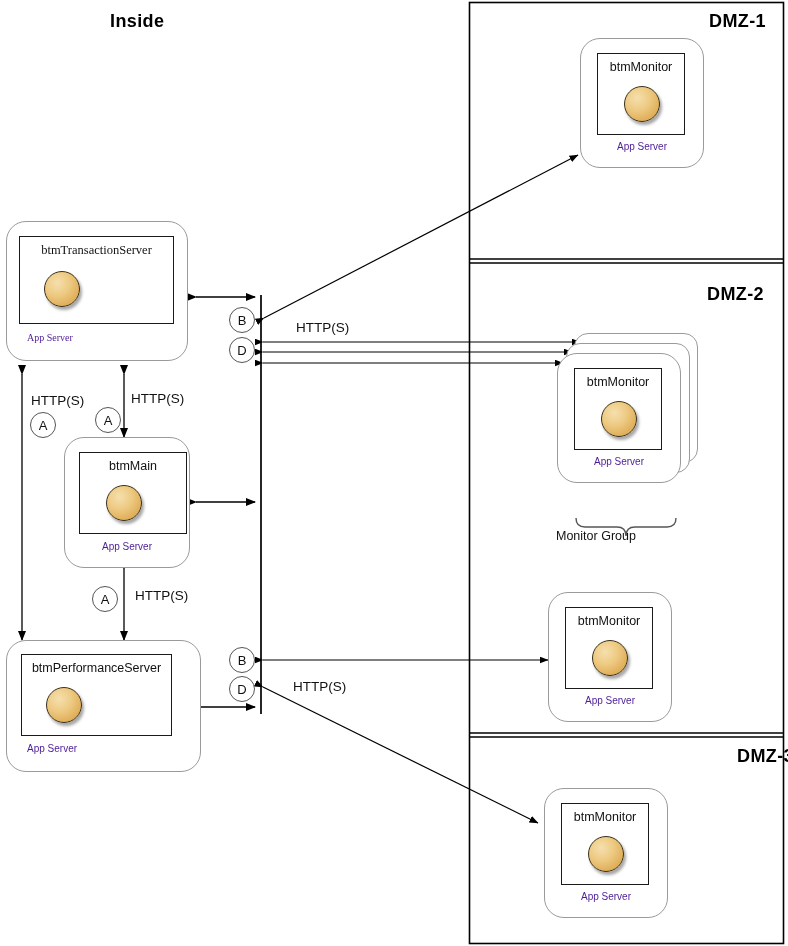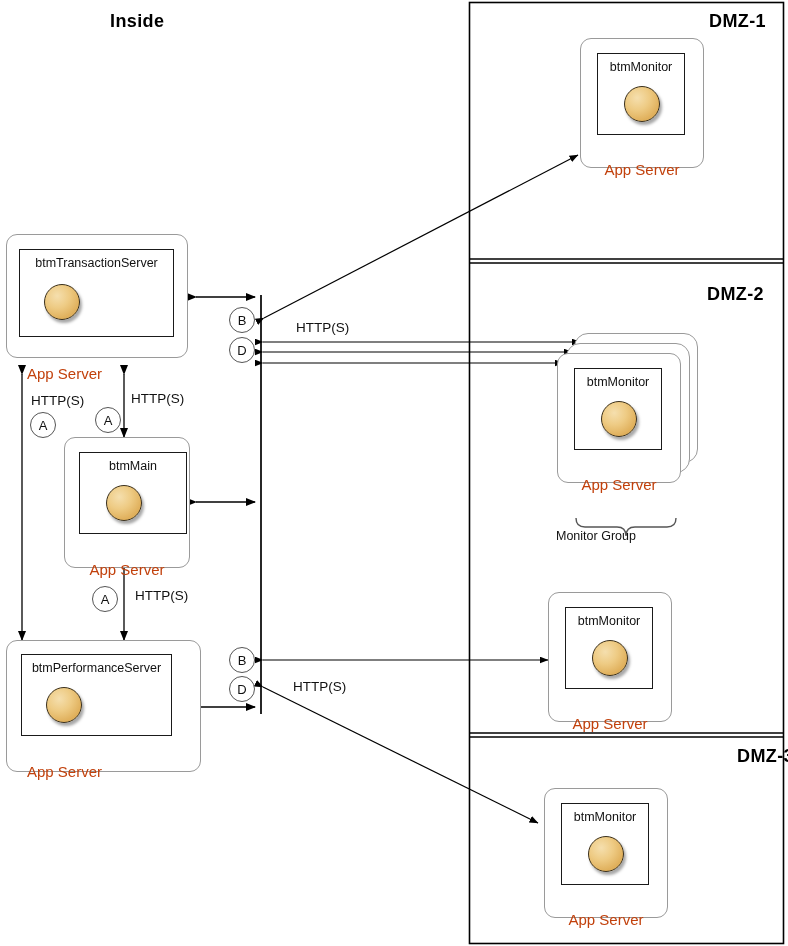--- a/index.html
+++ b/index.html
@@ -4,25 +4,25 @@
 <style>
   html,body{margin:0;padding:0;background:#ffffff;}
   body{font-family:"Liberation Sans", sans-serif;}
   #canvas{position:relative;width:788px;height:946px;background:#ffffff;overflow:hidden;}
   svg.layer{position:absolute;left:0;top:0;width:788px;height:946px;pointer-events:none;}
 
   
   .zone-title{position:absolute;font-size:18px;font-weight:bold;color:#000;letter-spacing:.4px;white-space:nowrap;}
 
   
-  .node{position:absolute;border:1.6px solid #9a9a9a;border-radius:11px;background:#ffffff;
+  .node{position:absolute;border:1.6px solid #9a9a9a;border-radius:20px;background:#ffffff;
         box-sizing:border-box;}
   .node .inner{position:absolute;border:1.3px solid #1a1a1a;background:#ffffff;box-sizing:border-box;}
   .node .nodename{position:absolute;left:0;right:0;top:6px;text-align:center;font-size:12.5px;color:#111;white-space:nowrap;}
-  .node .appserver{position:absolute;left:0;right:0;text-align:center;font-size:15px;color:#c2410c;white-space:nowrap;margin-top:20px;}
+  .node .appserver{position:absolute;left:0;right:0;text-align:center;font-size:10px;color:#4c1d95;white-space:nowrap;}
   .ball{position:absolute;border-radius:50%;
         background:radial-gradient(circle at 36% 32%, #f5dfae 0%, #eecb84 38%, #e0b05c 72%, #caa052 100%);
         border:1.3px solid #3a2f1a;
         box-shadow:2px 3px 3px rgba(0,0,0,.35);}
 
   
   .stack{position:absolute;border:1.6px solid #9a9a9a;border-radius:14px;background:#ffffff;box-sizing:border-box;}
 
   
   .flabel{position:absolute;font-size:13.5px;color:#111;white-space:nowrap;}
@@ -79,21 +79,21 @@
     <line x1="263" y1="687" x2="538" y2="823" stroke="#000" stroke-width="1.2" marker-start="url(#ahs)" marker-end="url(#ahs)"></line>
 
     <path d="M576,518 q0,9 9,9 h32 q9,0 9,9 q0,-9 9,-9 h32 q9,0 9,-9" stroke="#555" stroke-width="1.4" fill="none"></path>
   </svg>
 
   <div class="zone-title" style="left:110px;top:11px;">Inside</div>
   <div class="zone-title" style="left:709px;top:11px;">DMZ-1</div>
   <div class="zone-title" style="left:707px;top:284px;">DMZ-2</div>
   <div class="zone-title" style="left:707px;top:746px;padding-left:30px;">DMZ-3</div>
 
-  <div class="node" style="left:6px;top:234px;width:182px;height:124px;">
+  <div class="node" style="left:6px;top:221px;width:182px;height:140px;font-family:Liberation Serif, serif;">
     <div class="inner" style="left:12px;top:14px;width:155px;height:88px;">
       <div class="nodename">btmTransactionServer</div>
       <div class="ball" style="left:24px;top:34px;width:34px;height:34px;"></div>
     </div>
     <div class="appserver" style="top:110px;padding-left:4px;text-align:left;left:16px;">App Server</div>
   </div>
 
   <div class="node" style="left:64px;top:437px;width:126px;height:131px;">
     <div class="inner" style="left:14px;top:14px;width:108px;height:82px;">
       <div class="nodename">btmMain</div>

